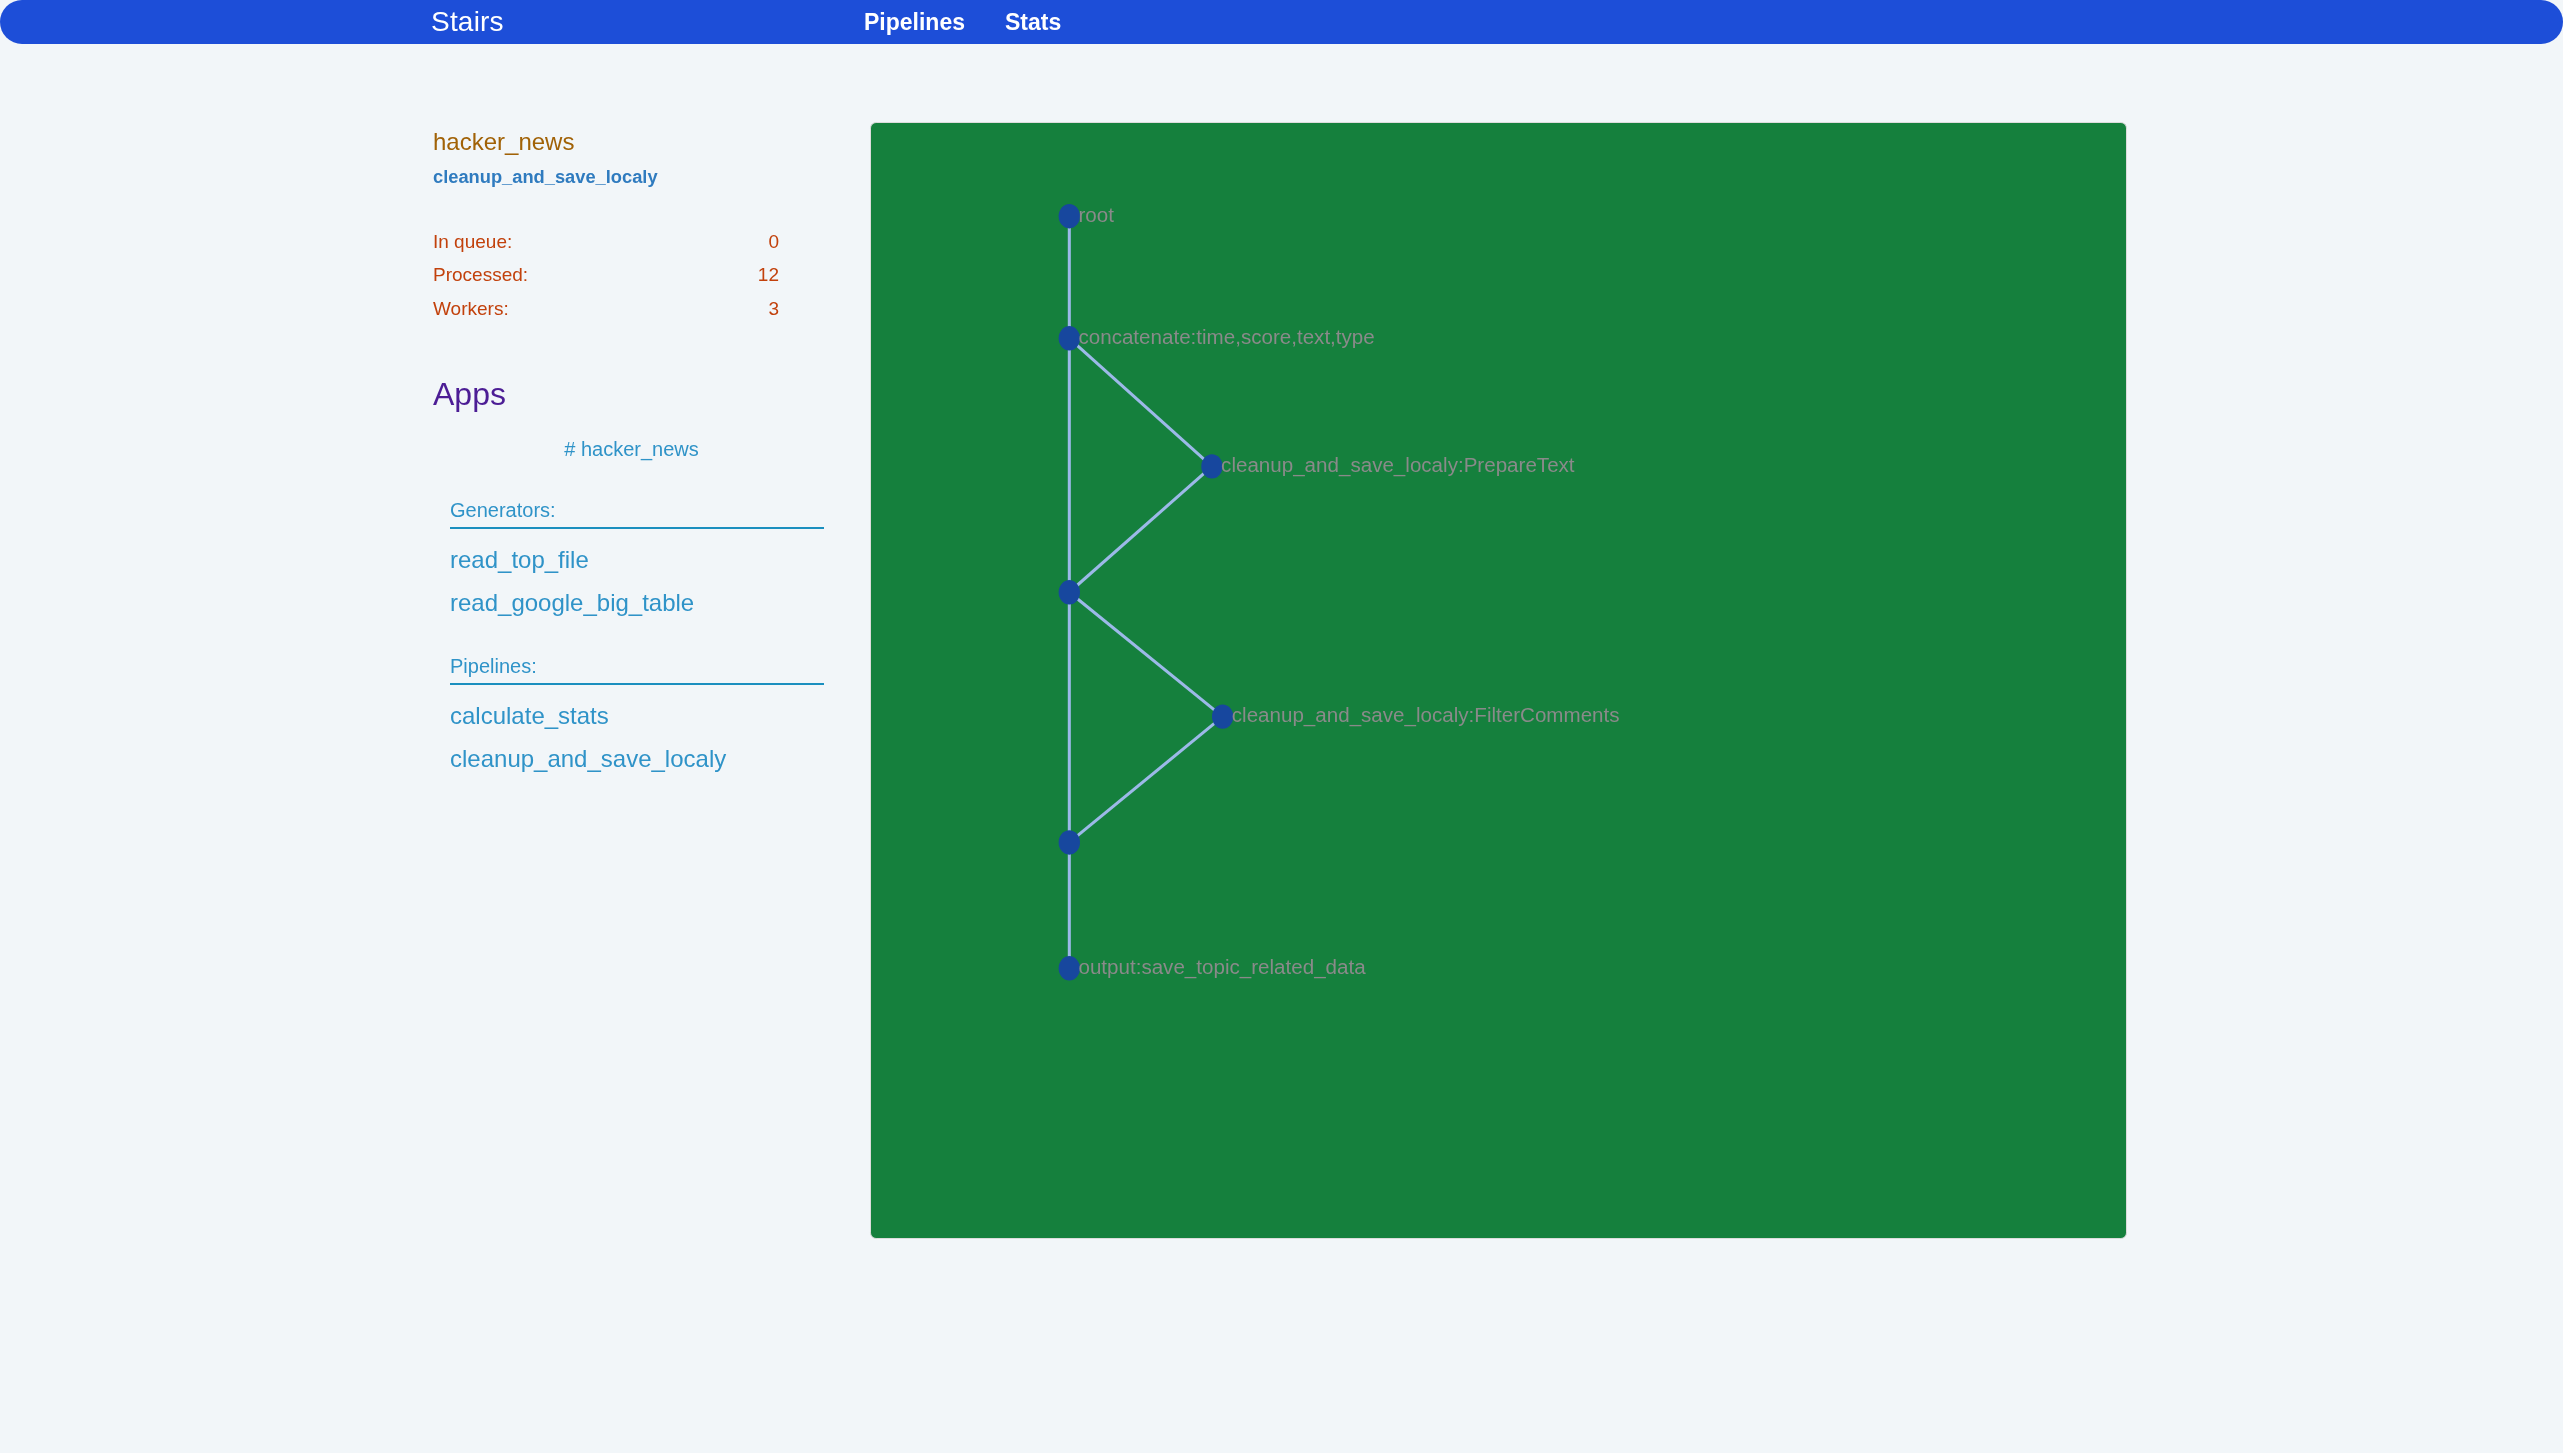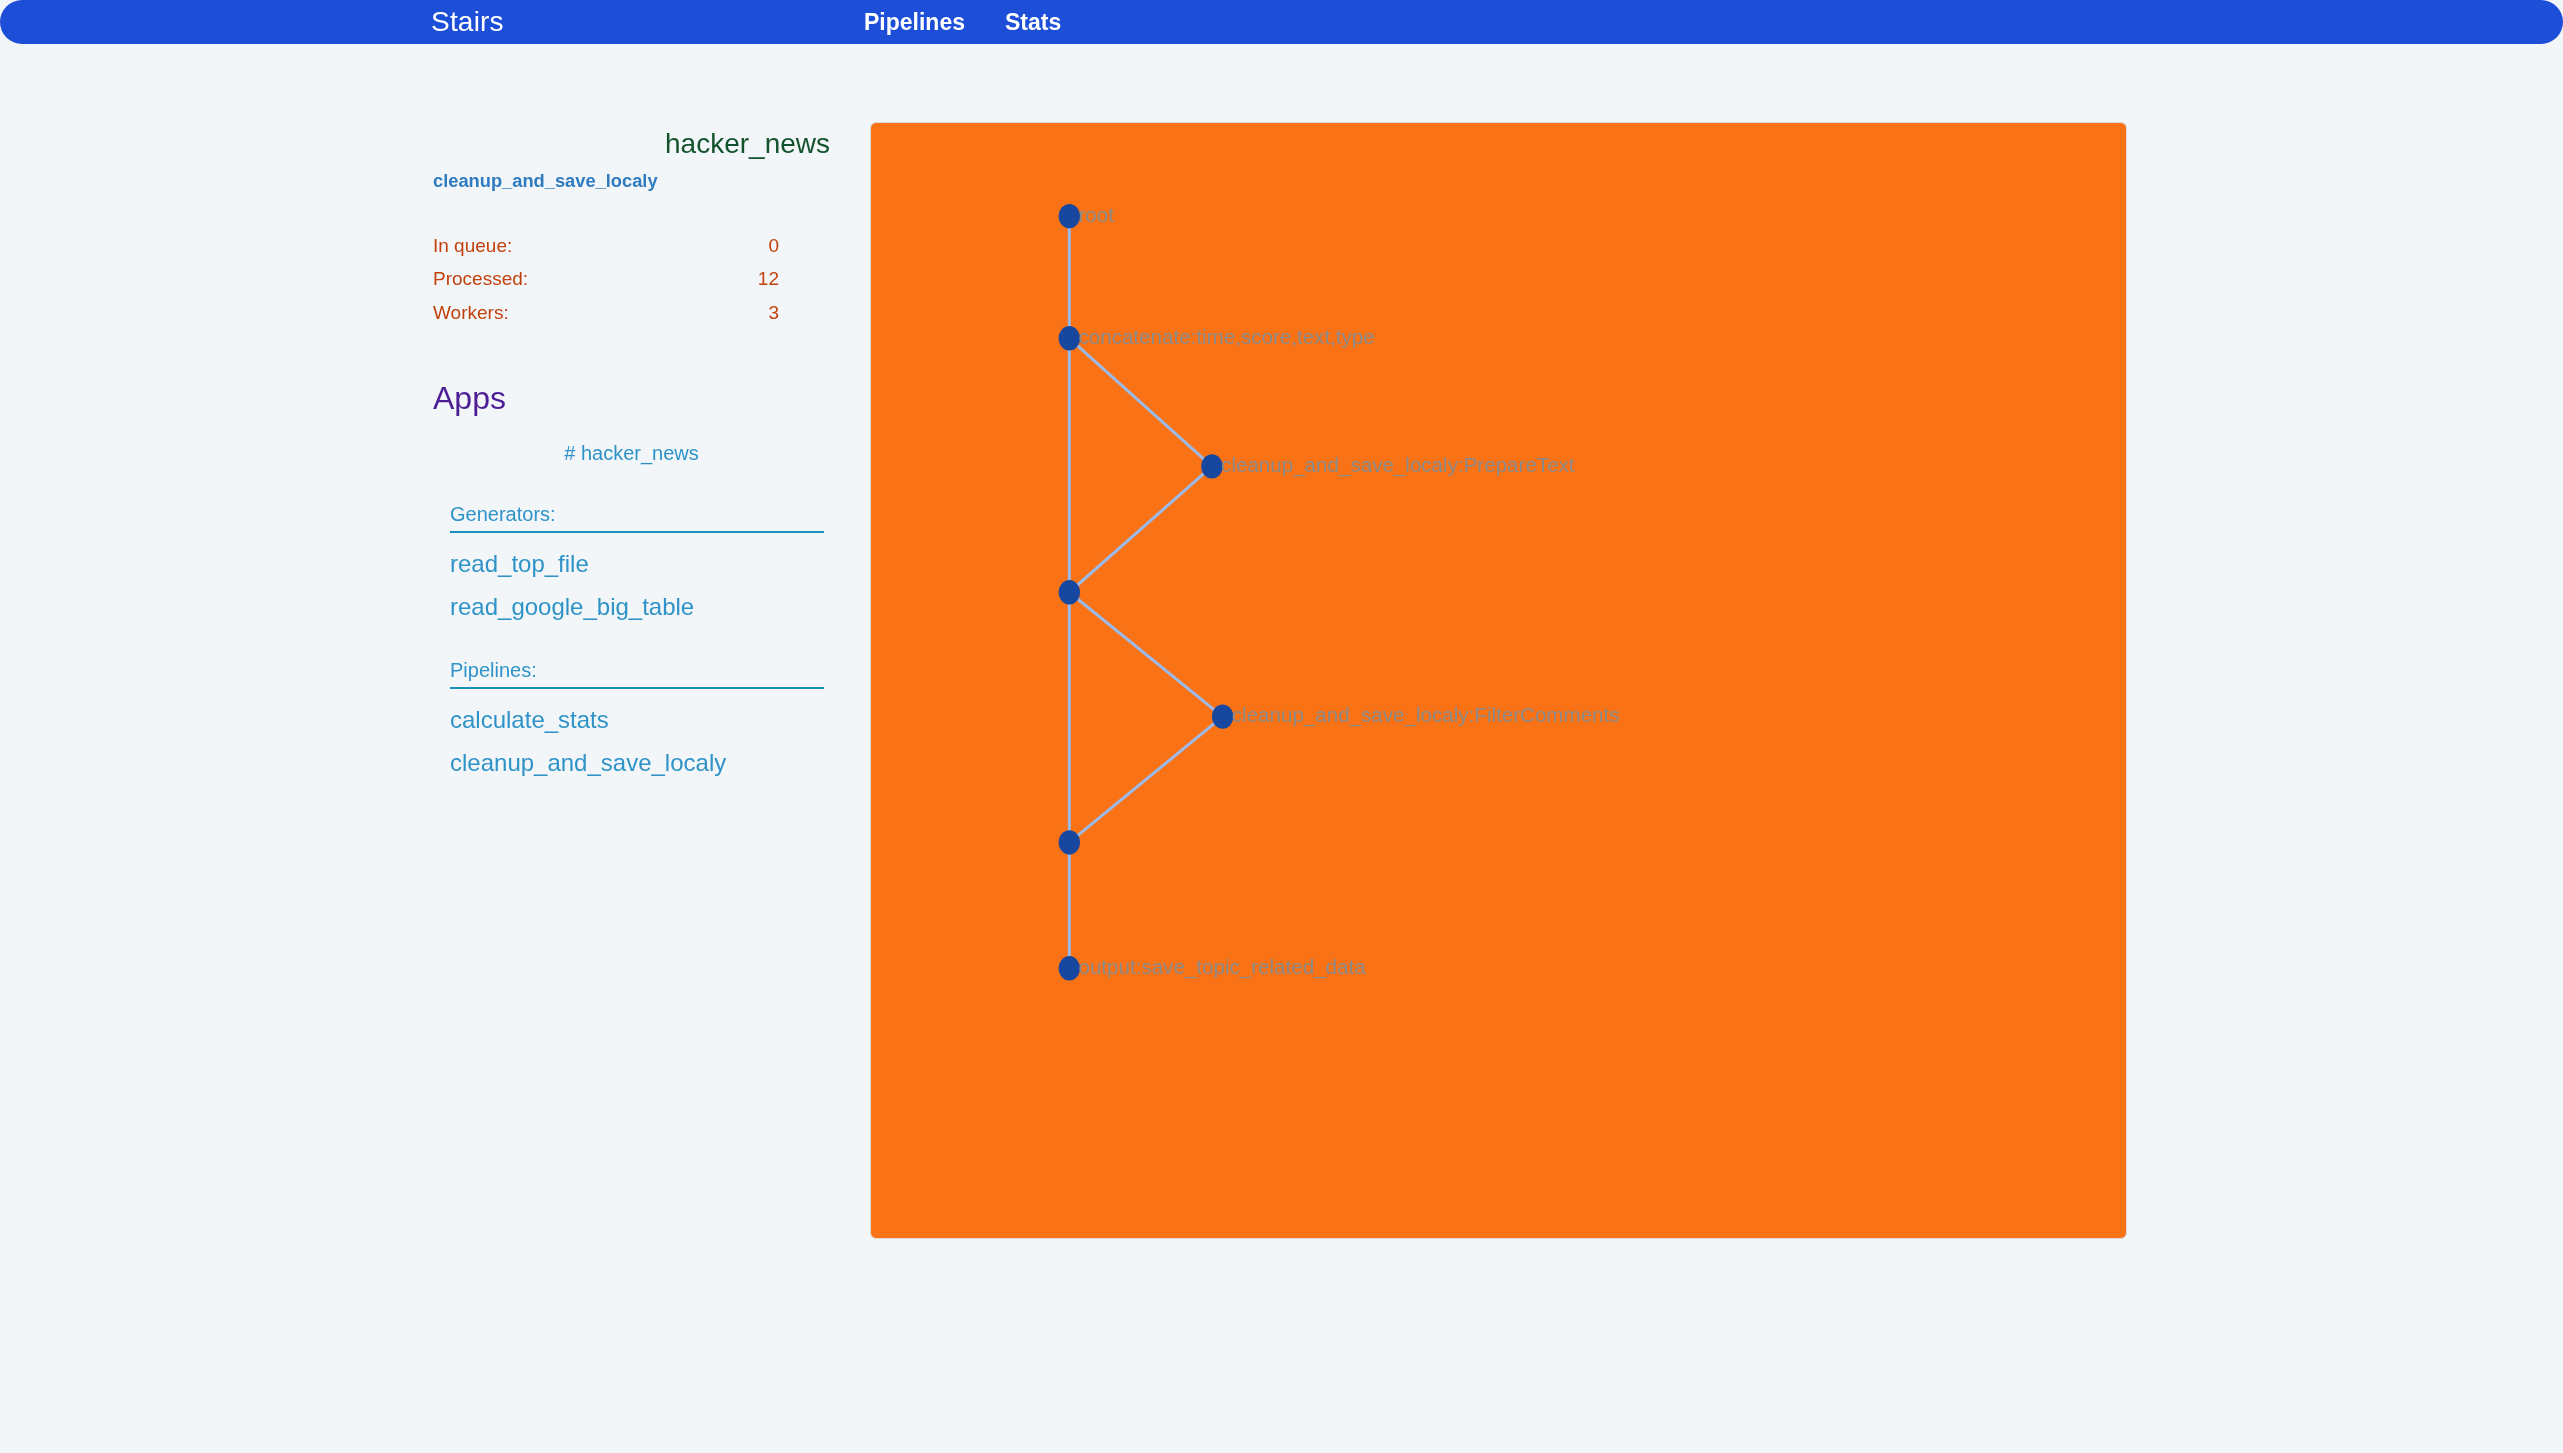--- a/index.html
+++ b/index.html
@@ -56,27 +56,26 @@
   .nav-link-stats     { left: 1005px; }
 
   
   .sidebar {
     position: absolute;
     left: 433px;
     top: 62px;
     width: 397px;
   }
   .pipeline-title {
-    color: #14532d;
-    font-size: 28px;
+    color: #a16207;
+    font-size: 24px;
     font-weight: 400;
     line-height: 1;
     margin-top: 68px;
     white-space: nowrap;
-    text-align: right;
   }
   .pipeline-subtitle {
     color: #2f7bbf;
     font-size: 18.3px;
     font-weight: 700;
     line-height: 1;
     margin-top: 13.7px;
     white-space: nowrap;
   }
 
@@ -139,21 +138,21 @@
     white-space: nowrap;
   }
 
   
   .graph-card {
     position: absolute;
     left: 870px;
     top: 122px;
     width: 1257px;
     height: 1117px;
-    background: #f97316;
+    background: #15803d;
     border: 1.5px solid #dcdcdc;
     border-radius: 6.1px;
     box-sizing: border-box;
     overflow: hidden;
   }
   .graph-svg {
     position: absolute;
     left: 0;
     top: 0;
     width: 1257px;

